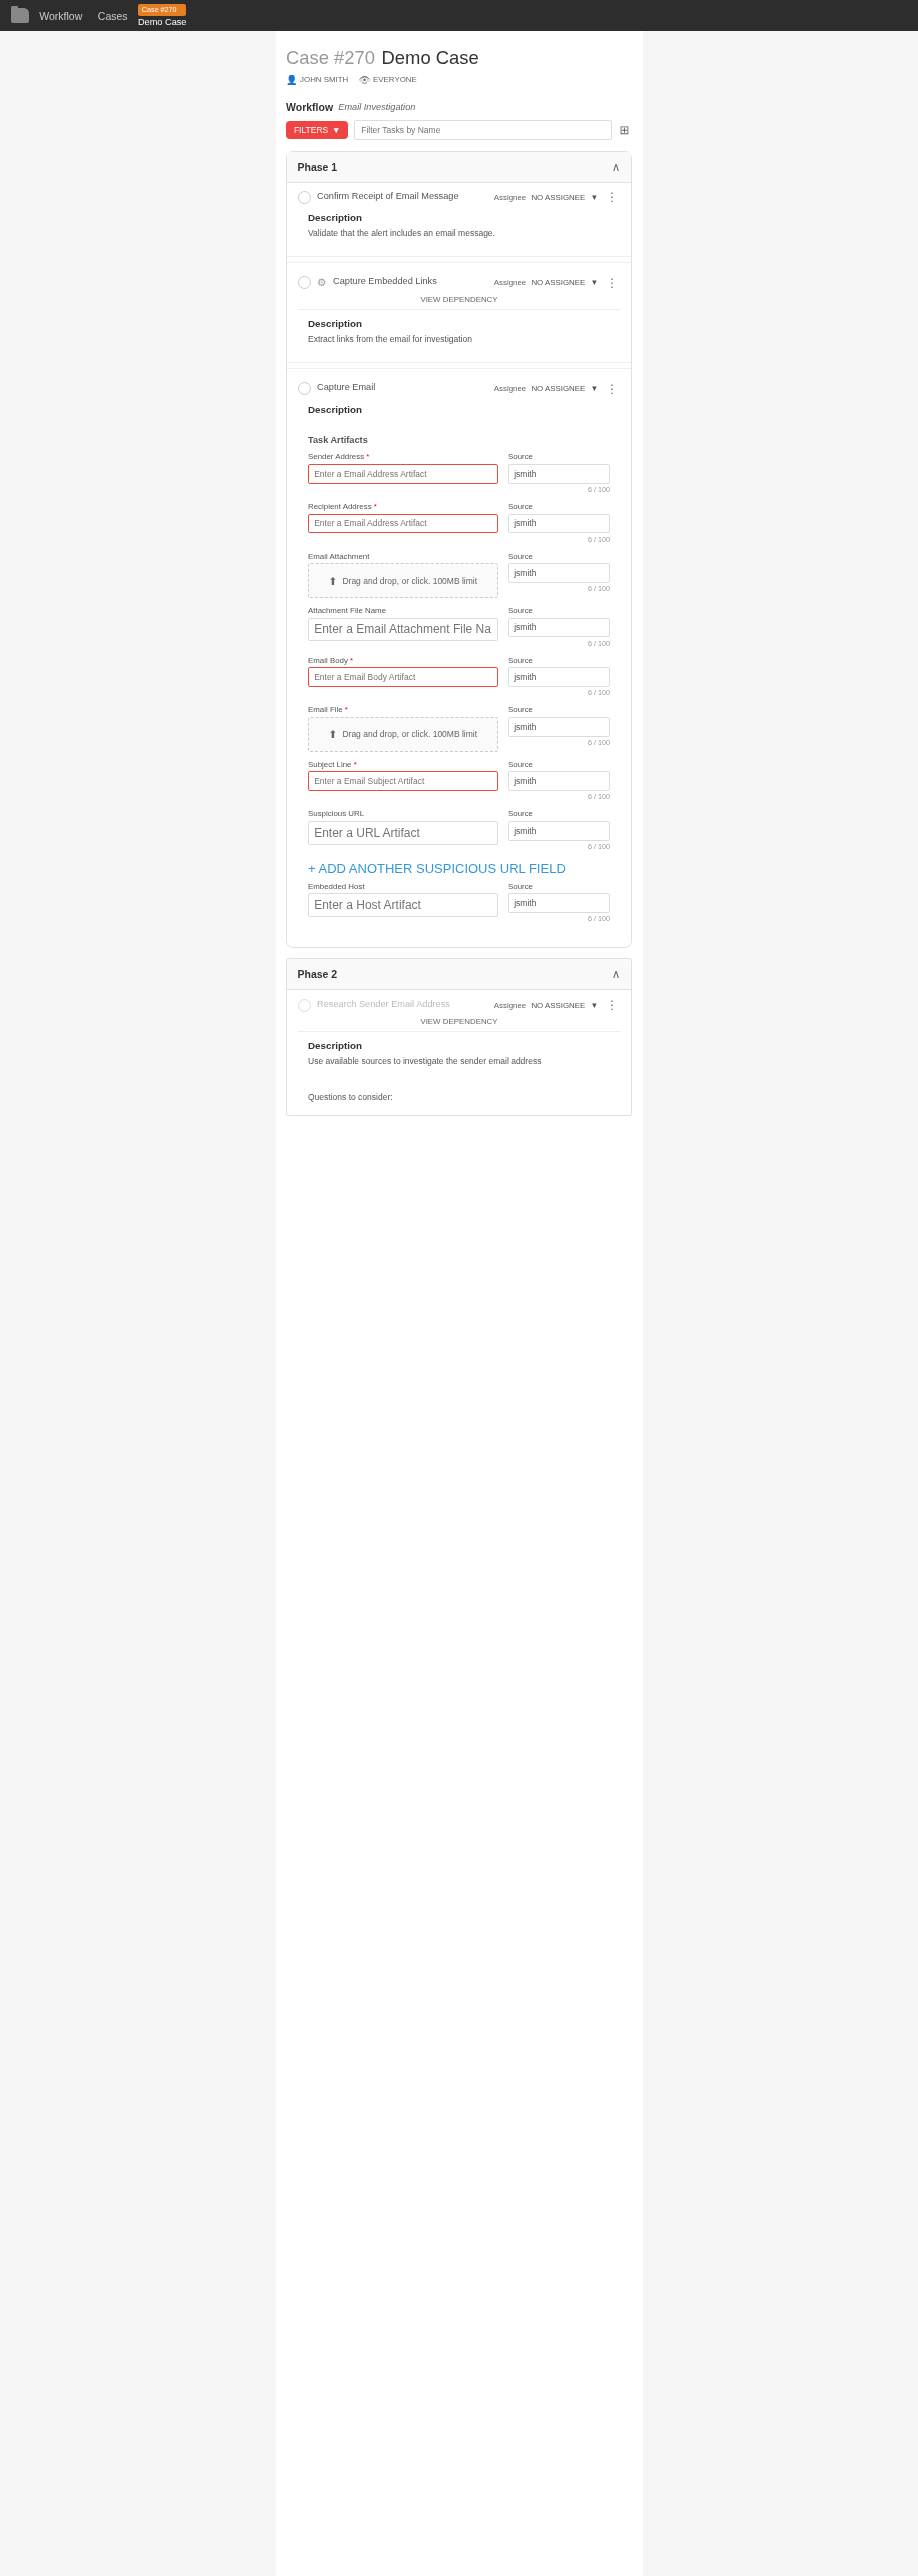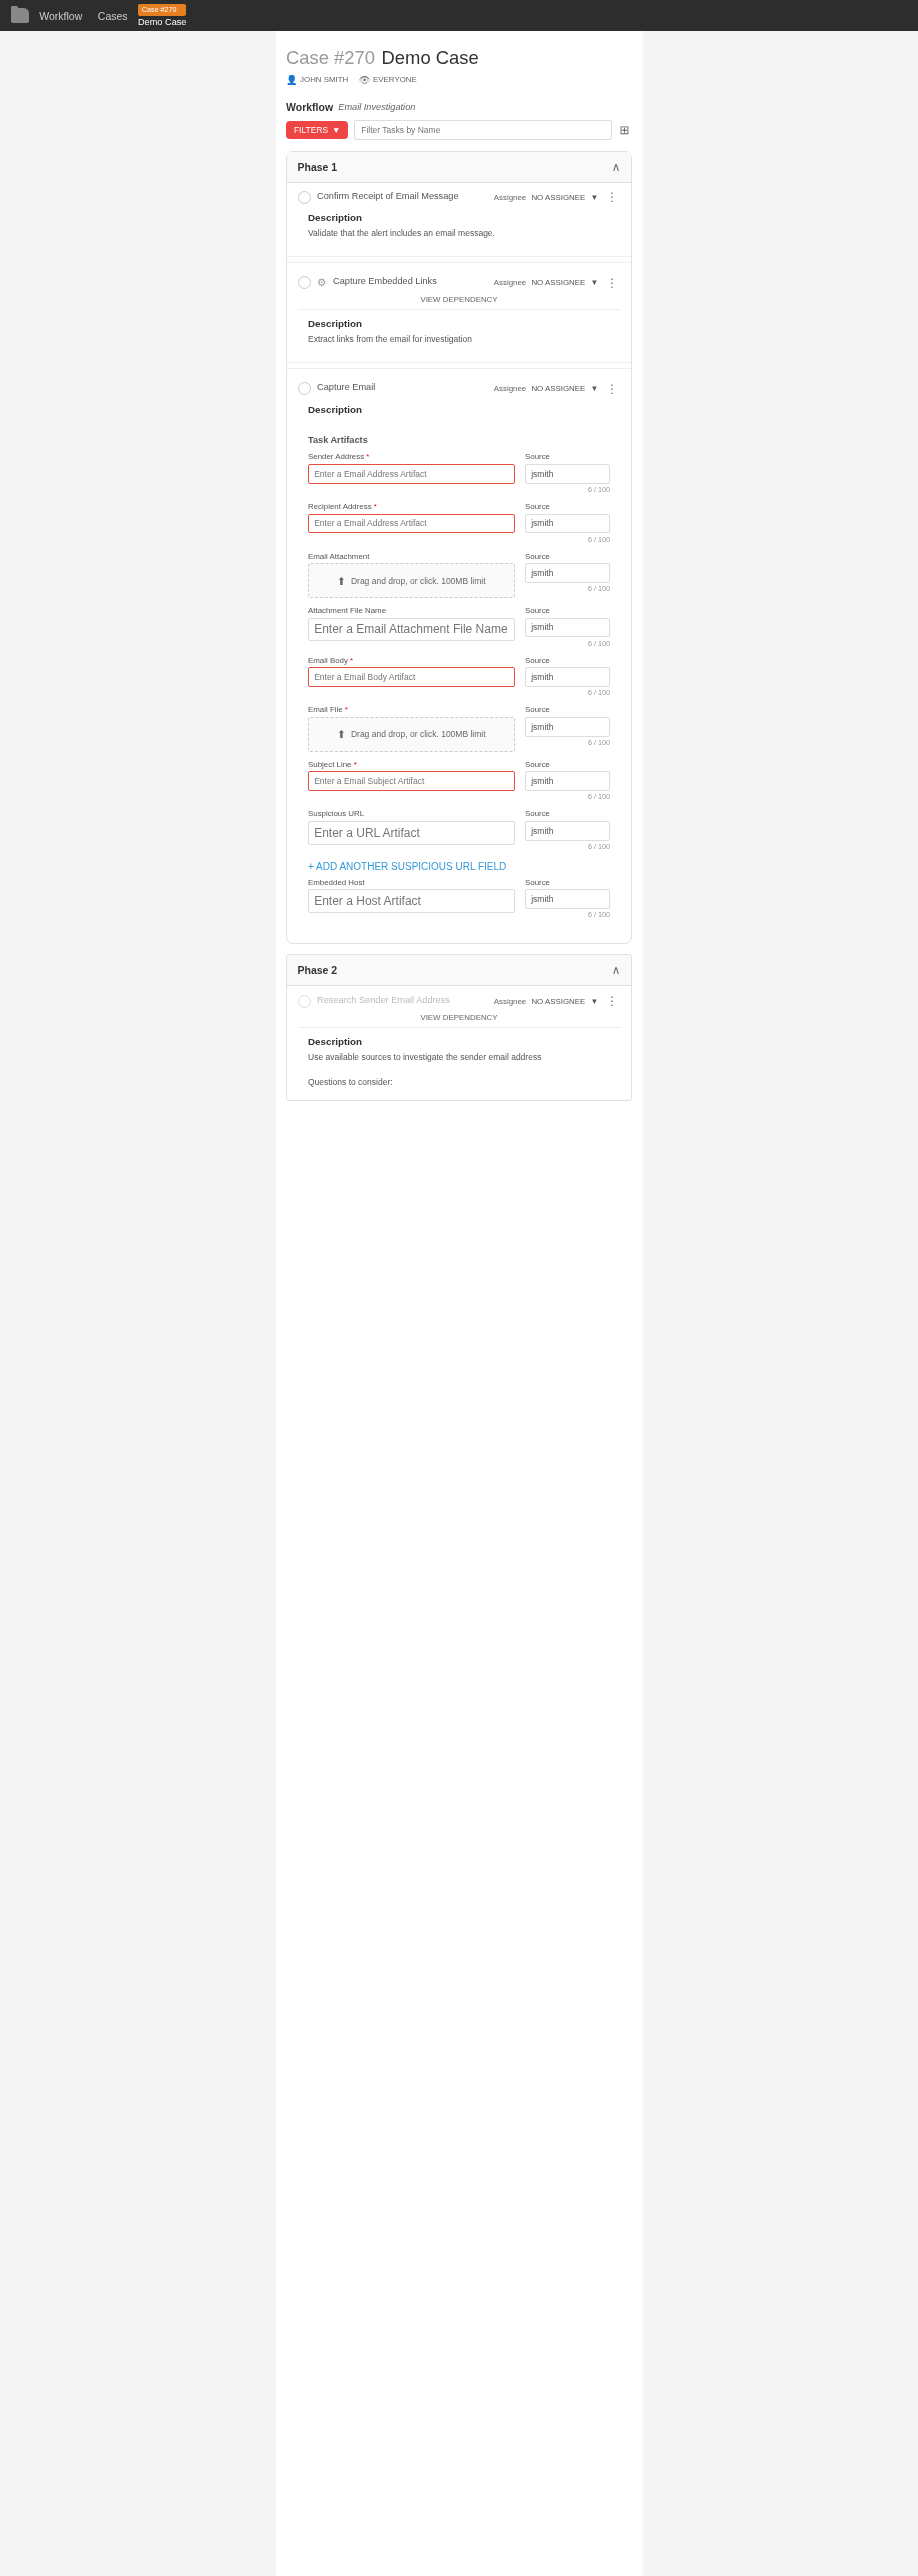--- a/index.html
+++ b/index.html
@@ -260,21 +260,21 @@
     .artifact-row {
       display: flex;
       gap: 10.5px;
       margin-bottom: 7.9px;
       align-items: flex-start;
     }
     .artifact-field {
       flex: 1;
     }
     .artifact-source {
-      width: 85px;
+      width: 102px;
       flex-shrink: 0;
     }
     .field-label {
       font-size: 7.9px;
       color: #555;
       margin-bottom: 2.6px;
       font-weight: 500;
     }
     .field-required::after {
       content: ' *';
@@ -333,21 +333,21 @@
       background: #fafafa;
       display: flex;
       align-items: center;
       justify-content: center;
       gap: 5.2px;
     }
     .upload-icon { font-size: 10.5px; }
 
     .add-field-link {
       color: #3498db;
-      font-size: 10px;
+      font-size: 13px;
       cursor: pointer;
       display: inline-flex;
       align-items: center;
       gap: 2.6px;
       margin-top: 2.6px;
       margin-bottom: 5.2px;
     }
 
     .divider { border: none; border-top: 0.7px solid #eee; margin: 5.2px 0; }
 
@@ -360,20 +360,21 @@
     .task-name-disabled {
       font-size: 9.2px;
       color: #bbb;
     }
 
     .questions-label {
       font-size: 8.5px;
       color: #555;
       font-weight: 500;
       padding: 5.2px 10.5px;
+      margin-top: 11px;
     }
   </style>
 </head>
 <body>
 
 <nav class="top-nav">
   <div class="nav-folder-icon"></div>
   <a class="nav-item">Workflow</a>
   <a class="nav-item">Cases</a>
   <div class="nav-breadcrumb-container">

